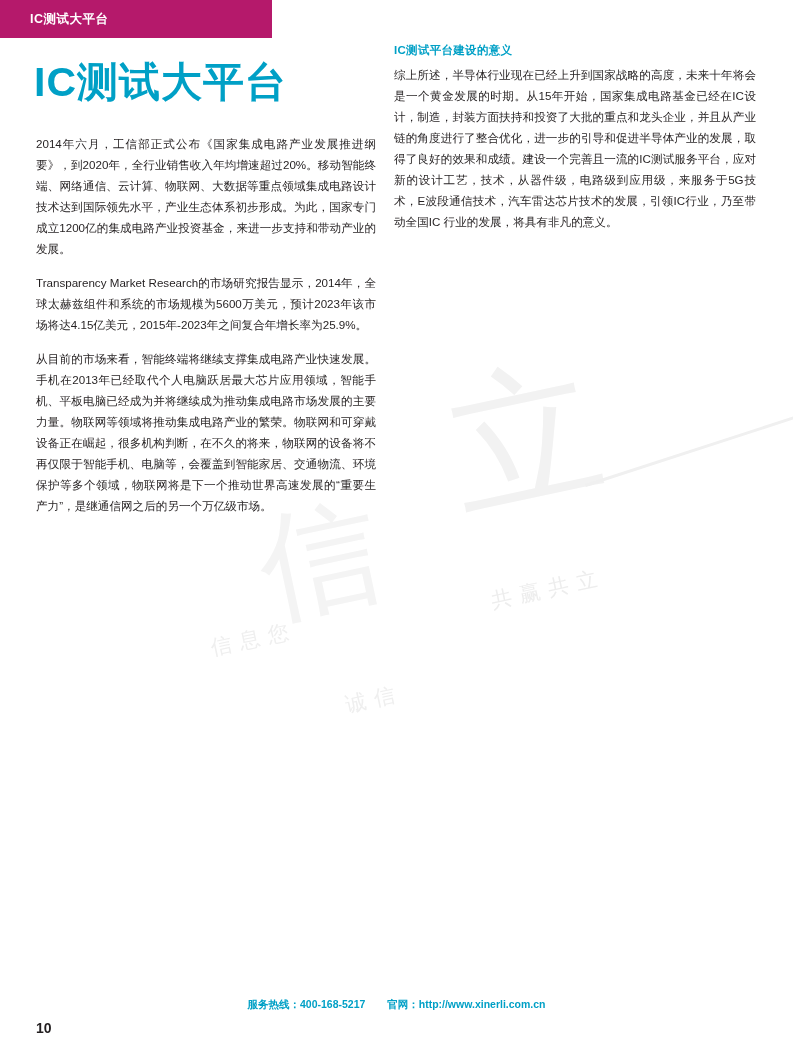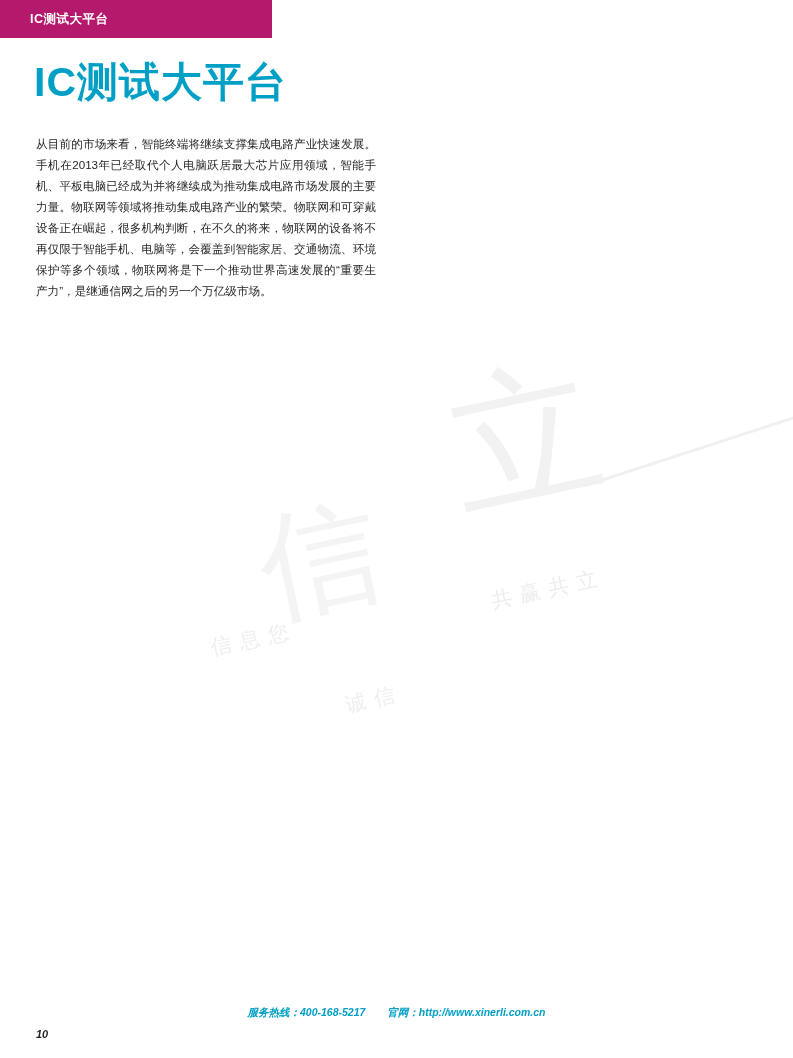--- a/index.html
+++ b/index.html
@@ -145,44 +145,43 @@
     text-justify: inter-ideograph;
   }
   p.tight {
     margin-bottom: 0;
   }
 
   
   .footer {
     position: absolute;
     left: 0;
-    bottom: 0;
+    bottom: 8px;
     width: 751px;
     height: 60px;
-    font-style: italic;
   }
   .footer-contact {
     position: absolute;
     left: 0;
     top: 8px;
     width: 793px;
     text-align: center;
     font-size: 10.5px;
     font-weight: bold;
     color: #00a0c6;
   }
   .footer-contact .sep {
     display: inline-block;
     width: 16px;
   }
   .page-number {
     position: absolute;
     left: 36px;
     top: 30px;
-    font-size: 11px;
+    font-size: 14px;
     font-weight: bold;
     color: #231f20;
   }
 </style>
 </head>
 <body>
 
 <div class="header-tab">
   <span class="tab-label">IC测试大平台</span>
 </div>
@@ -192,24 +191,28 @@
   <div class="wm-mid">信</div>
   <div class="wm-stroke"></div>
   <div class="wm-line1">共赢共立</div>
   <div class="wm-line2">信息您</div>
   <div class="wm-line3">诚信</div>
 </div>
 
 <div class="page-title">IC测试大平台</div>
 
 <div class="col-left">
+  <p class="body-text">2014年六月，工信部正式公布《国家集成电路产业发展推进纲要》，到2020年，全行业销售收入年均增速超过20%。移动智能终端、网络通信、云计算、物联网、大数据等重点领域集成电路设计技术达到国际领先水平，产业生态体系初步形成。为此，国家专门成立1200亿的集成电路产业投资基金，来进一步支持和带动产业的发展。</p>
+  <p class="body-text">Transparency Market Research的市场研究报告显示，2014年，全球太赫兹组件和系统的市场规模为5600万美元，预计2023年该市场将达4.15亿美元，2015年-2023年之间复合年增长率为25.9%。</p>
   <p class="body-text">从目前的市场来看，智能终端将继续支撑集成电路产业快速发展。手机在2013年已经取代个人电脑跃居最大芯片应用领域，智能手机、平板电脑已经成为并将继续成为推动集成电路市场发展的主要力量。物联网等领域将推动集成电路产业的繁荣。物联网和可穿戴设备正在崛起，很多机构判断，在不久的将来，物联网的设备将不再仅限于智能手机、电脑等，会覆盖到智能家居、交通物流、环境保护等多个领域，物联网将是下一个推动世界高速发展的“重要生产力”，是继通信网之后的另一个万亿级市场。</p>
 </div>
 
 <div class="col-right">
+  <div class="section-heading">IC测试平台建设的意义</div>
+  <p class="body-text tight">综上所述，半导体行业现在已经上升到国家战略的高度，未来十年将会是一个黄金发展的时期。从15年开始，国家集成电路基金已经在IC设计，制造，封装方面扶持和投资了大批的重点和龙头企业，并且从产业链的角度进行了整合优化，进一步的引导和促进半导体产业的发展，取得了良好的效果和成绩。建设一个完善且一流的IC测试服务平台，应对新的设计工艺，技术，从器件级，电路级到应用级，来服务于5G技术，E波段通信技术，汽车雷达芯片技术的发展，引领IC行业，乃至带动全国IC 行业的发展，将具有非凡的意义。</p>
 </div>
 
 <div class="footer">
   <div class="footer-contact">
     <span>服务热线：400-168-5217</span>
     <span class="sep"></span>
     <span>官网：http://www.xinerli.com.cn</span>
   </div>
   <div class="page-number">10</div>
 </div>

